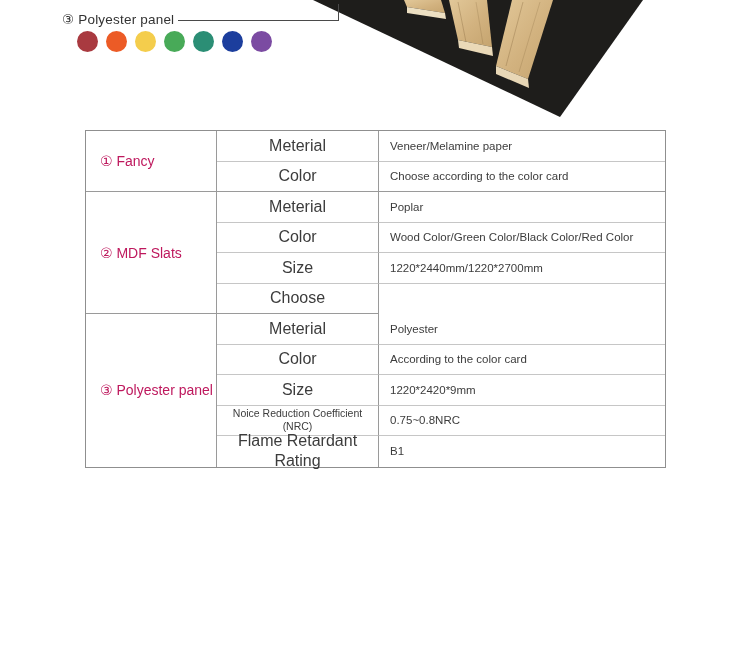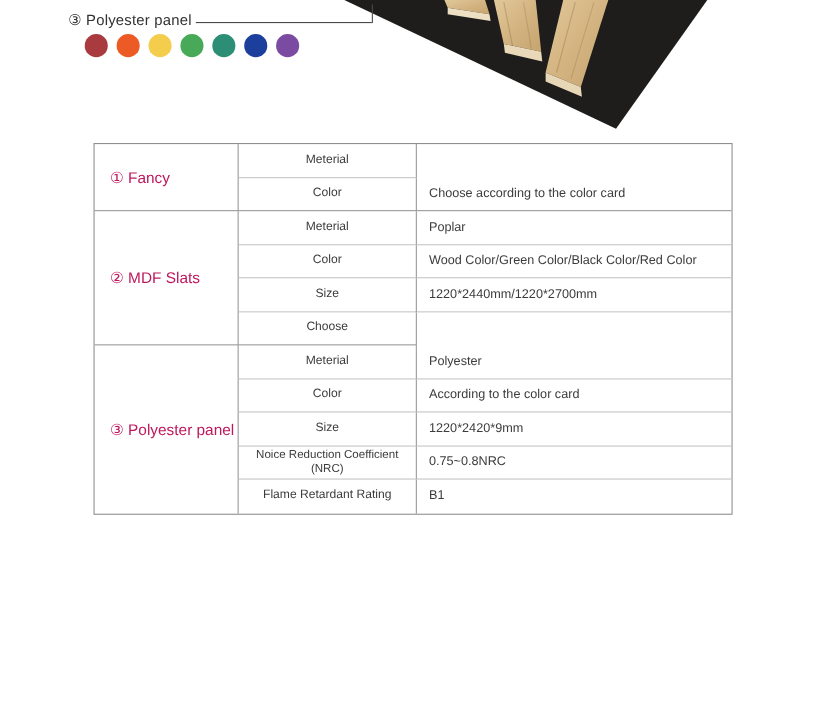--- a/index.html
+++ b/index.html
@@ -19,21 +19,21 @@
     position:absolute;left:85px;top:130px;
     display:grid;
     grid-template-columns:131px 162px 286px;
     grid-template-rows:repeat(11,30.5px);
     border:1px solid #8f8f8f;
     background:#fff;
     font-size:11.5px;
   }
   .cell{display:flex;align-items:center;box-sizing:border-box;}
   .c1{grid-column:1;border-right:1px solid #9a9a9a;padding-left:14px;font-size:14px;color:#be185d;}
-  .c2{grid-column:2;border-right:1px solid #9a9a9a;justify-content:center;text-align:center;font-size:11px;line-height:1.25;padding:0 4px;}
+  .c2{grid-column:2;border-right:1px solid #9a9a9a;justify-content:center;text-align:center;font-size:16px;line-height:1.25;padding:0 4px;}
   .c3{grid-column:3;padding-left:11px;font-size:11.5px;}
   .minor{border-bottom:1px solid #c6c6c6;}
   .major{border-bottom:1px solid #9a9a9a;}
   .rs1{grid-row:1/3}.rs2{grid-row:3/7}.rs3{grid-row:7/12}
   .r1{grid-row:1}.r2{grid-row:2}.r3{grid-row:3}.r4{grid-row:4}.r5{grid-row:5}.r6{grid-row:6}
   .r7{grid-row:7}.r8{grid-row:8}.r9{grid-row:9}.r10{grid-row:10}.r11{grid-row:11}
   .small-label{font-size:10.5px;}
 
   
   .app-banner{
@@ -117,20 +117,21 @@
       <span class="swatch" style="background: rgb(72, 170, 88);"></span>
       <span class="swatch" style="background: rgb(43, 142, 117);"></span>
       <span class="swatch" style="background: rgb(28, 62, 157);"></span>
       <span class="swatch" style="background: rgb(123, 75, 162);"></span>
     </div>
 
   <div class="spec-table">
 
     <div class="cell c1 rs1 major">① Fancy</div>
     <div class="cell c2 r1 minor">Meterial</div>
+    <div class="cell c3 r1 minor">Veneer/Melamine paper</div>
     <div class="cell c2 r2 major">Color</div>
     <div class="cell c1 rs2 major">② MDF Slats</div>
 
     <div class="cell c3 r2 major">Choose according to the color card</div>
     <div class="cell c2 r3 minor">Meterial</div>
     <div class="cell c3 r3 minor">Poplar</div>
     <div class="cell c2 r4 minor">Color</div>
     <div class="cell c3 r4 minor">Wood Color/Green Color/Black Color/Red Color</div>
     <div class="cell c2 r5 minor">Size</div>
     <div class="cell c3 r5 minor">1220*2440mm/1220*2700mm</div>

